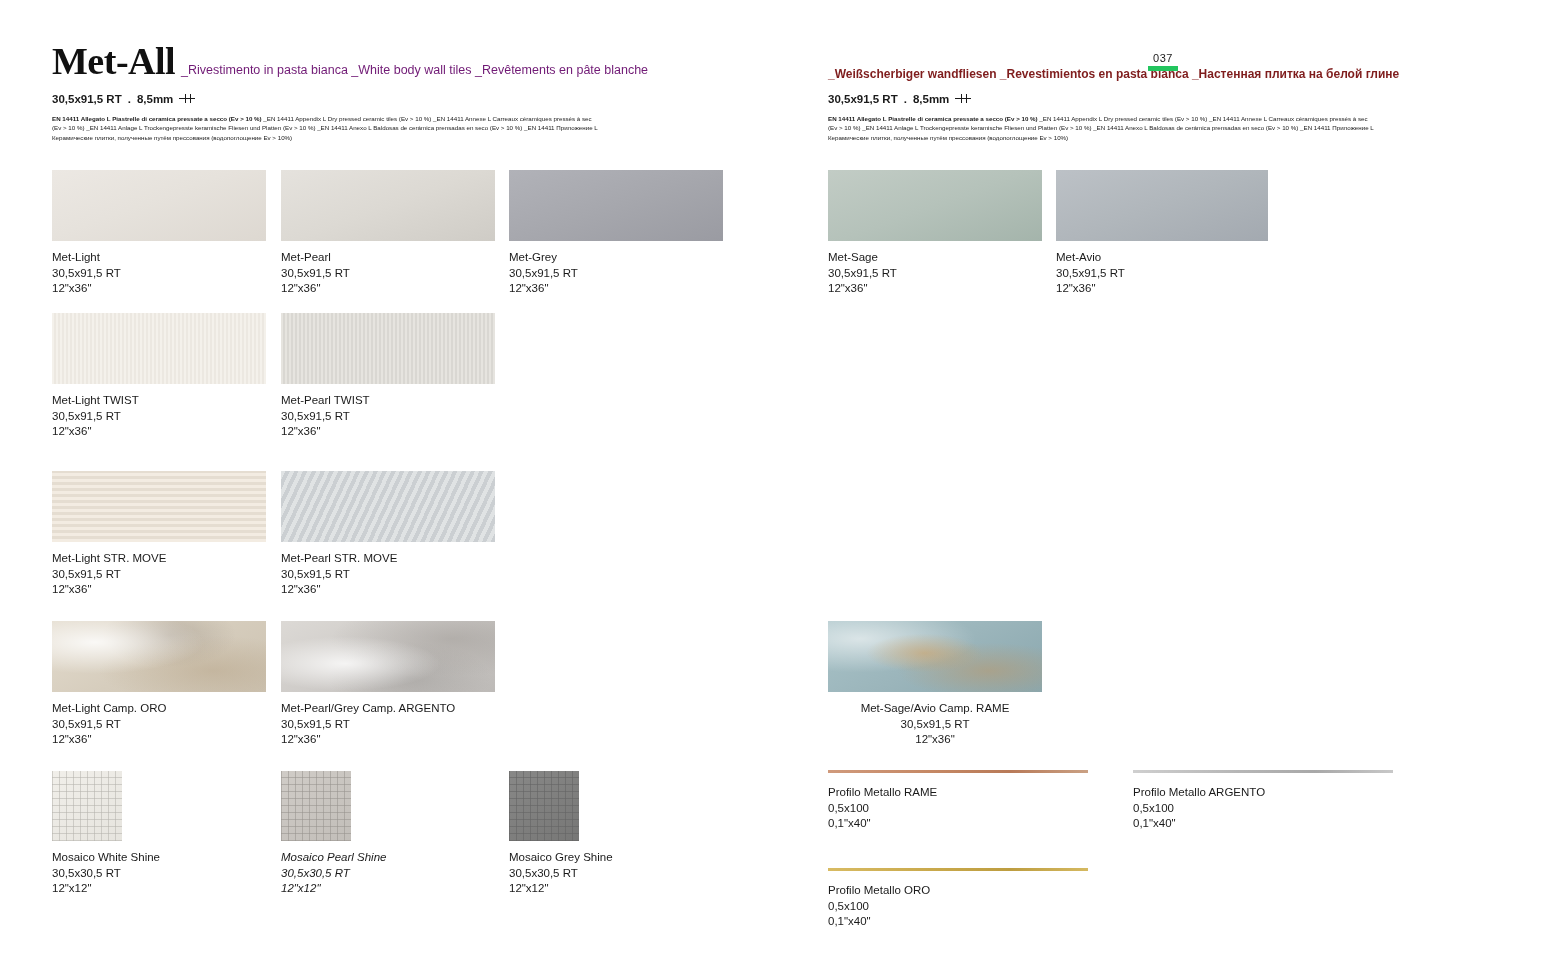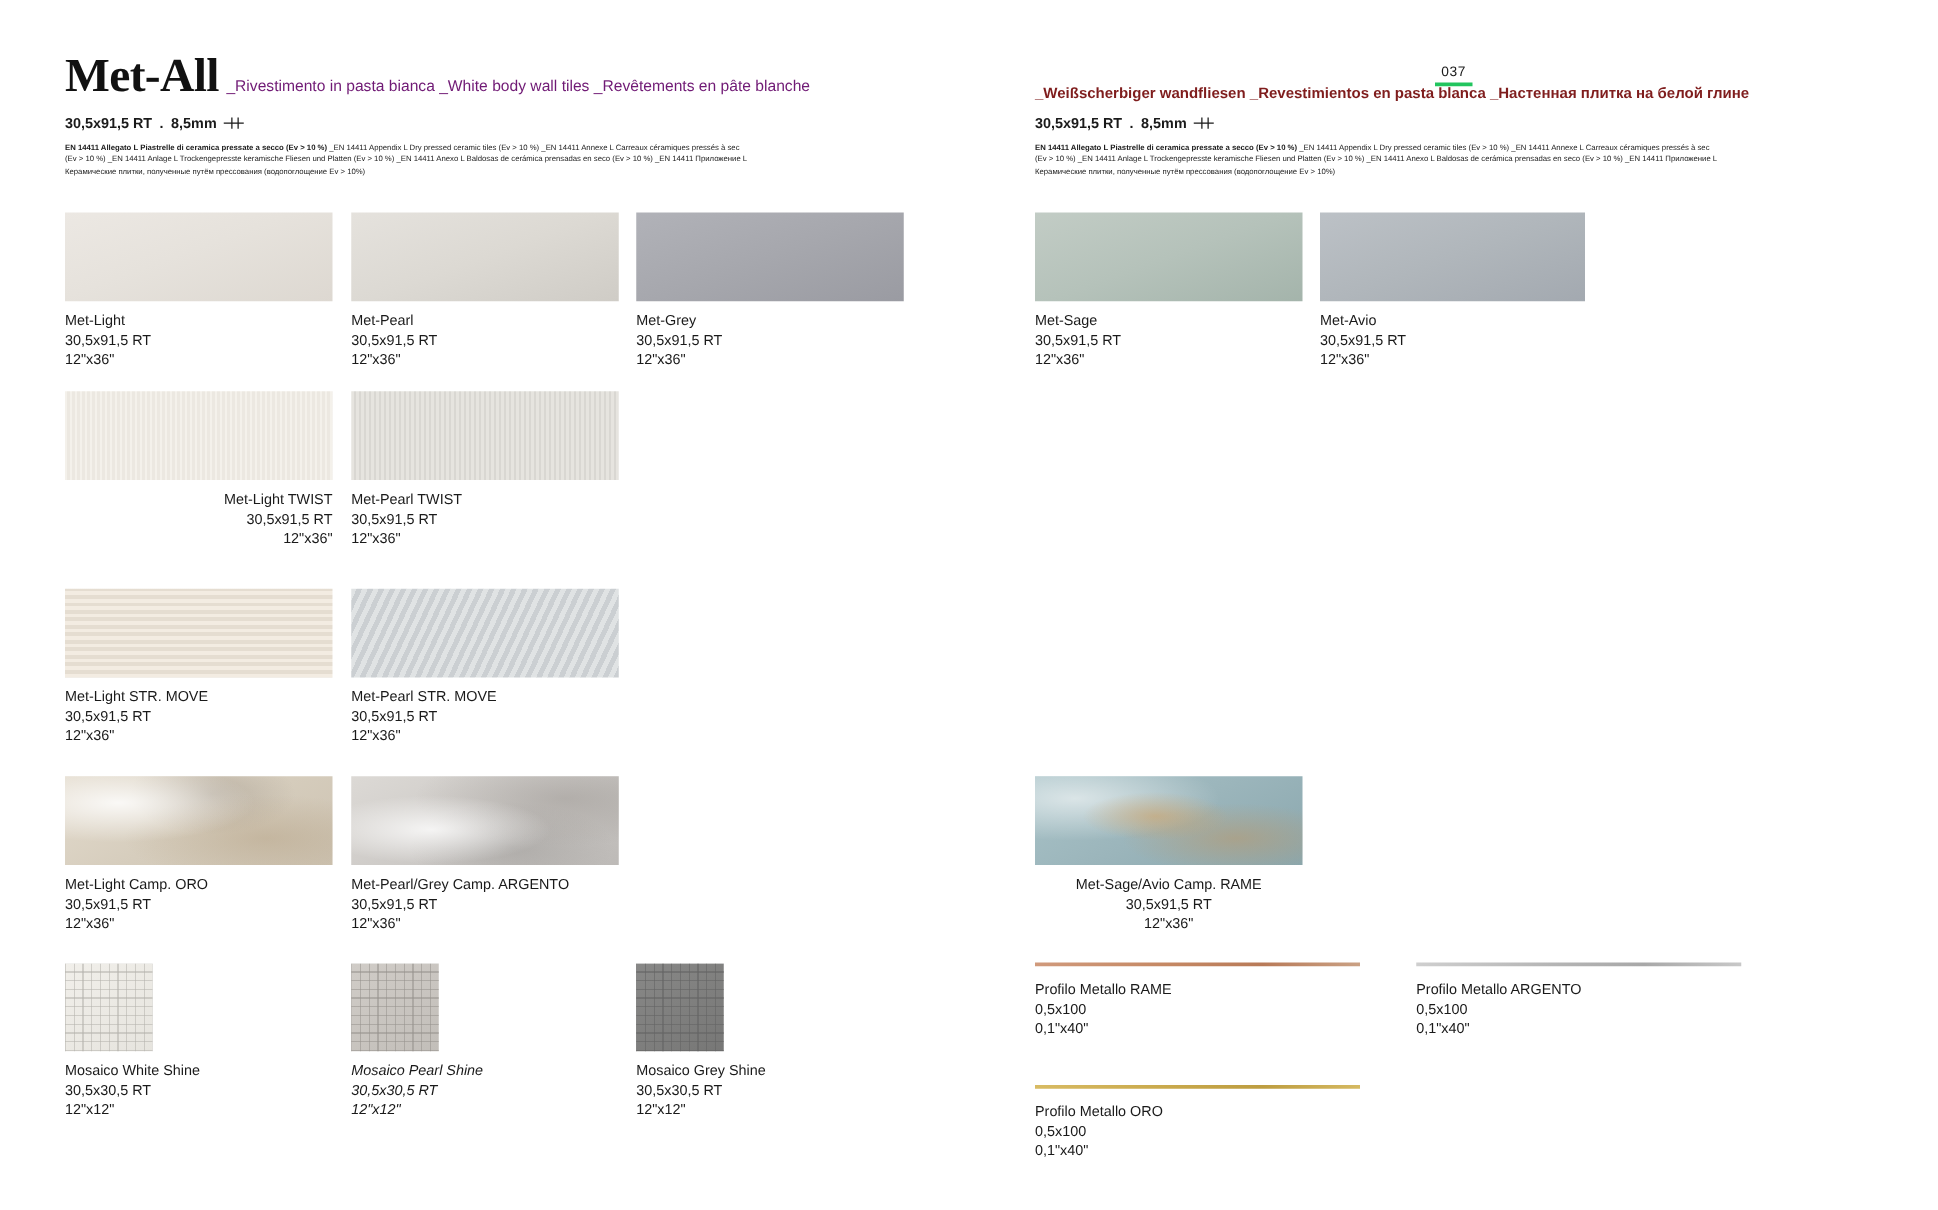--- a/index.html
+++ b/index.html
@@ -60,21 +60,21 @@
     padding-top: 26px;
     font-weight: bold;
   }
   .page-number {
     position: absolute;
     left: 1148px;
     top: 52px;
     font-size: 11px;
     text-align: center;
     width: 30px;
-    border-bottom: 3px solid #22c55e;
+    border-bottom: 5px solid #22c55e;
     padding-bottom: 2px;
     letter-spacing: 0.5px;
   }
   .size-row {
     margin-top: 13px;
     font-size: 11.5px;
     font-weight: bold;
     display: flex;
     align-items: center;
     gap: 6px;
@@ -218,21 +218,21 @@
     <div class="item-line">12"x36"</div>
   </div>
 
   <div class="item" style="left:1056px; top:170px;">
     <div class="swatch" style="width:212px;height:71px;background:linear-gradient(160deg,#bcc1c6 0%,#b0b6bb 50%,#a3a9b0 100%);"></div>
     <div class="item-name">Met-Avio</div>
     <div class="item-line">30,5x91,5 RT</div>
     <div class="item-line">12"x36"</div>
   </div>
 
-  <div class="item" style="left:52px; top:313px;text-align:right;">
+  <div class="item" style="left:52px; top:313px;">
     <div class="swatch" style="width:214px;height:71px;background:repeating-linear-gradient(90deg,#f4f1eb 0px,#f4f1eb 2px,#ece8e1 2px,#ece8e1 4px);"></div>
     <div class="item-name">Met-Light TWIST</div>
     <div class="item-line">30,5x91,5 RT</div>
     <div class="item-line">12"x36"</div>
   </div>
 
   <div class="item" style="left:281px; top:313px;">
     <div class="swatch" style="width:214px;height:71px;background:repeating-linear-gradient(90deg,#e6e4df 0px,#e6e4df 2px,#d9d7d2 2px,#d9d7d2 4px);"></div>
     <div class="item-name">Met-Pearl TWIST</div>
     <div class="item-line">30,5x91,5 RT</div>

